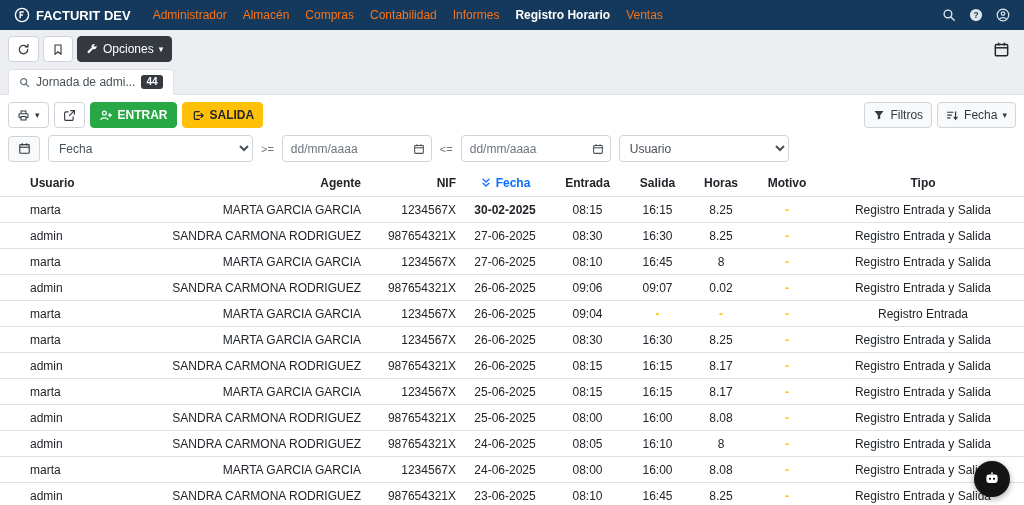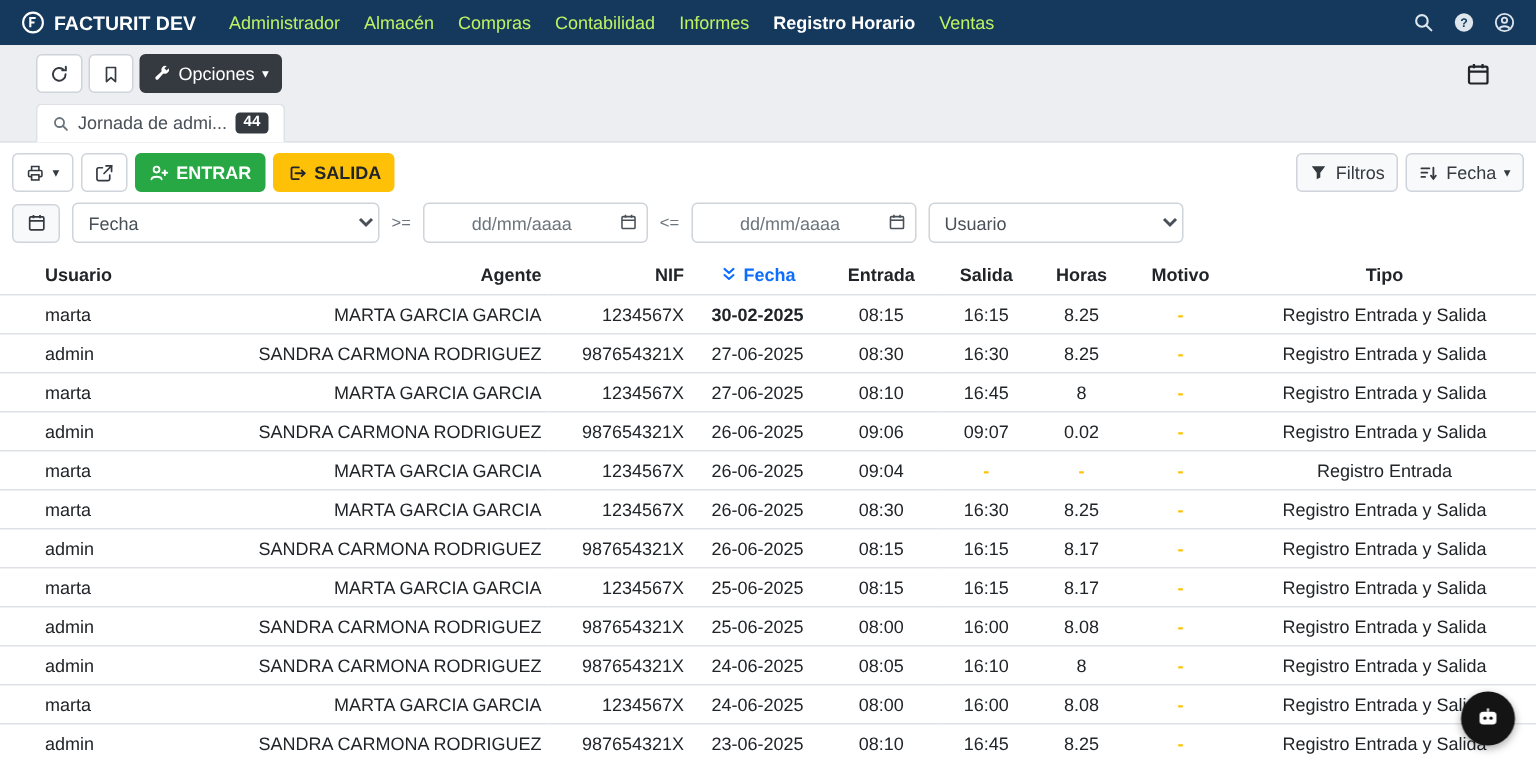--- a/index.html
+++ b/index.html
@@ -4,27 +4,27 @@
 <style>
   * { margin:0; padding:0; box-sizing:border-box; }
   html,body { width:1024px; height:505px; overflow:hidden; background:#fff;
     font-family:"Liberation Sans", sans-serif; color:#212529; }
 
   
   .navbar { height:30px; background:#14395c; display:flex; align-items:center; padding:0 14px; }
   .brand { display:flex; align-items:center; gap:6px; color:#fff; font-weight:bold;
     font-size:13px; margin-right:14px; white-space:nowrap; cursor:pointer; }
   .nav-menu { display:flex; align-items:center; }
-  .nav-item { font-size:12px; color:#bef264; padding:0 8px; cursor:pointer; white-space:nowrap; }
+  .nav-item { font-size:12px; color:#f97316; padding:0 8px; cursor:pointer; white-space:nowrap; }
   .nav-item.active { color:#fff; font-weight:bold; }
   .nav-right { margin-left:auto; display:flex; align-items:center; gap:13px; color:#dde5ed; }
   .nav-right .nicon { cursor:pointer; display:flex; }
 
   
-  .topbar { background:#eceef1; border-bottom:1px solid #dee2e6; padding:6px 24px 0; }
+  .topbar { background:#eceef1; border-bottom:1px solid #dee2e6; padding:6px 8px 0; }
   .toolbar-row { display:flex; align-items:center; gap:4px; height:26px; }
   .btn { height:26px; display:inline-flex; align-items:center; gap:5px; padding:0 8px;
     border:1px solid #ced4da; border-radius:4px; background:#fff; font-size:12px;
     color:#343a40; font-family:inherit; cursor:pointer; white-space:nowrap; }
   .btn svg { display:block; }
   .btn-dark { background:#343a40; border-color:#343a40; color:#fff; }
   .btn-success { background:#28a745; border-color:#28a745; color:#fff; font-weight:bold;text-align:center; }
   .btn-warning { background:#ffc107; border-color:#ffc107; color:#212529; font-weight:bold; }
   .btn-light { background:#f8f9fa; }
   .caret { font-size:9px; line-height:1; }
@@ -42,21 +42,21 @@
   .actions-row { display:flex; align-items:center; gap:5px; }
   .spacer { flex:1; }
 
   .filter-row { display:flex; align-items:center; gap:8px; margin-top:7px; }
   select.sel { height:27px; border:1px solid #ced4da; border-radius:4px; background:#fff;
     font-size:12px; color:#495057; padding:0 6px; font-family:inherit; }
   .sel-field { width:205px; } .sel-user { width:170px; }
   .op { font-size:11px; color:#6c757d; }
   .date-wrap { position:relative; }
   .date-input { height:27px; width:150px; border:1px solid #ced4da; border-radius:4px;
-    font-size:12px; color:#ec4899; padding:0 26px 0 8px; font-family:inherit;text-align:center; }
+    font-size:12px; color:#ec4899; padding:0 26px 0 8px; font-family:inherit; }
   .date-input::placeholder { color:#6c757d; }
   .date-wrap .dicon { position:absolute; right:7px; top:6px; color:#495057; pointer-events:none; }
   .cal-btn { width:32px; justify-content:center; padding:0; }
 
   
   table.grid { width:1024px; margin:8px -8px 0; border-collapse:collapse; table-layout:fixed; }
   .grid th { font-size:12px; font-weight:bold; padding:6px 4px; border-bottom:1px solid #dee2e6;
     white-space:nowrap; cursor:pointer; }
   .grid th.sorted { color:#0d6efd; }
   .grid th.sorted svg { vertical-align:-2px; margin-right:4px; }

